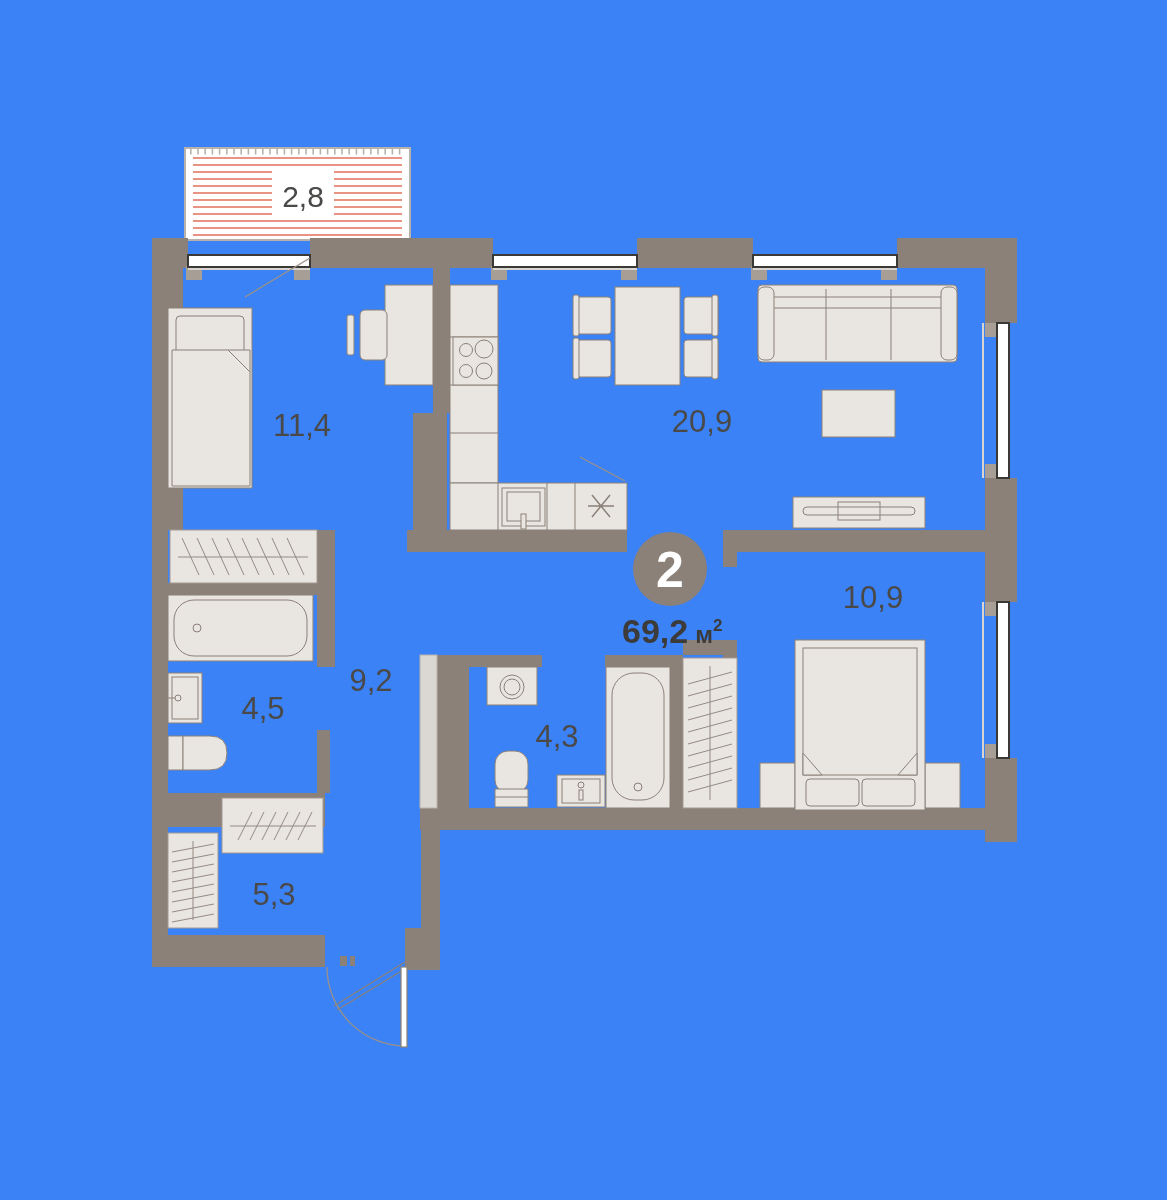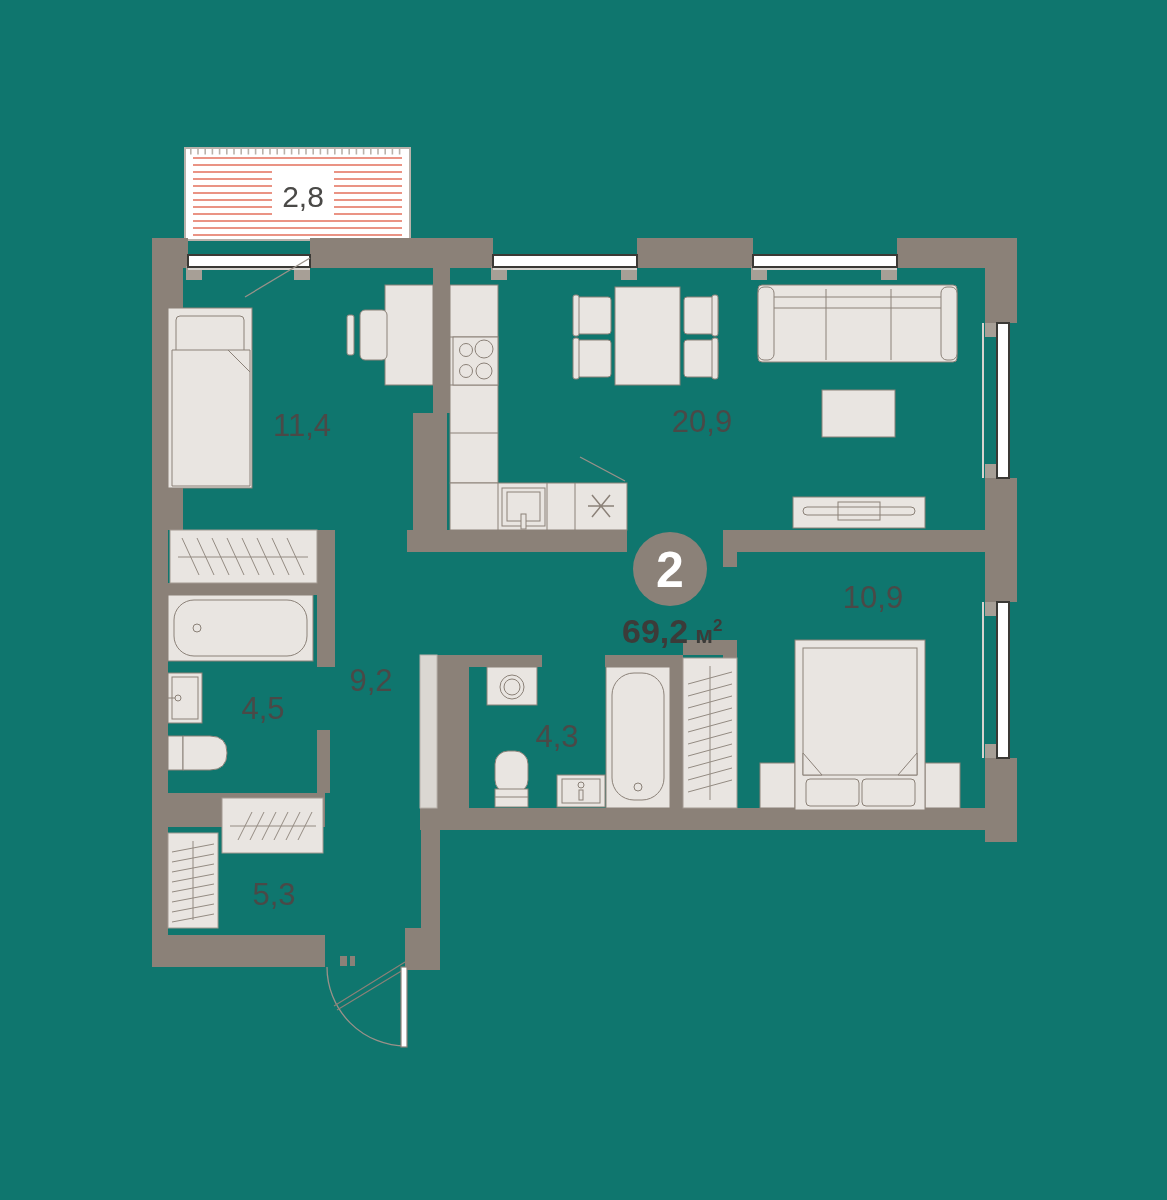--- a/index.html
+++ b/index.html
@@ -1,16 +1,16 @@
 <!DOCTYPE html>
 <html><head>
 <meta charset="utf-8">
 <style>
   html,body{margin:0;padding:0;background:#ffffff;}
-  .stage{position:relative;width:1167px;height:1200px;background:#0f766e;overflow:hidden;
+  .stage{position:relative;width:1167px;height:1200px;background:#3b82f6;overflow:hidden;
          font-family:"Liberation Sans",sans-serif;}
   svg text{font-family:"Liberation Sans",sans-serif;}
   .room-label{font-size:31px;fill:#4a4947;}
   .balcony-label{font-size:30px;fill:#4a4947;}
   .area-label{font-weight:bold;fill:#3c3b39;}
   .badge-num{font-size:50px;font-weight:bold;fill:#ffffff;}
   .wall{fill:#8b8178;}
   .jamb{fill:#a79f96;}
   .furn{fill:#e9e5e1;stroke:#8b8178;stroke-width:1;}
   .furnl{fill:#e9e5e1;stroke:#a39a91;stroke-width:1;}

